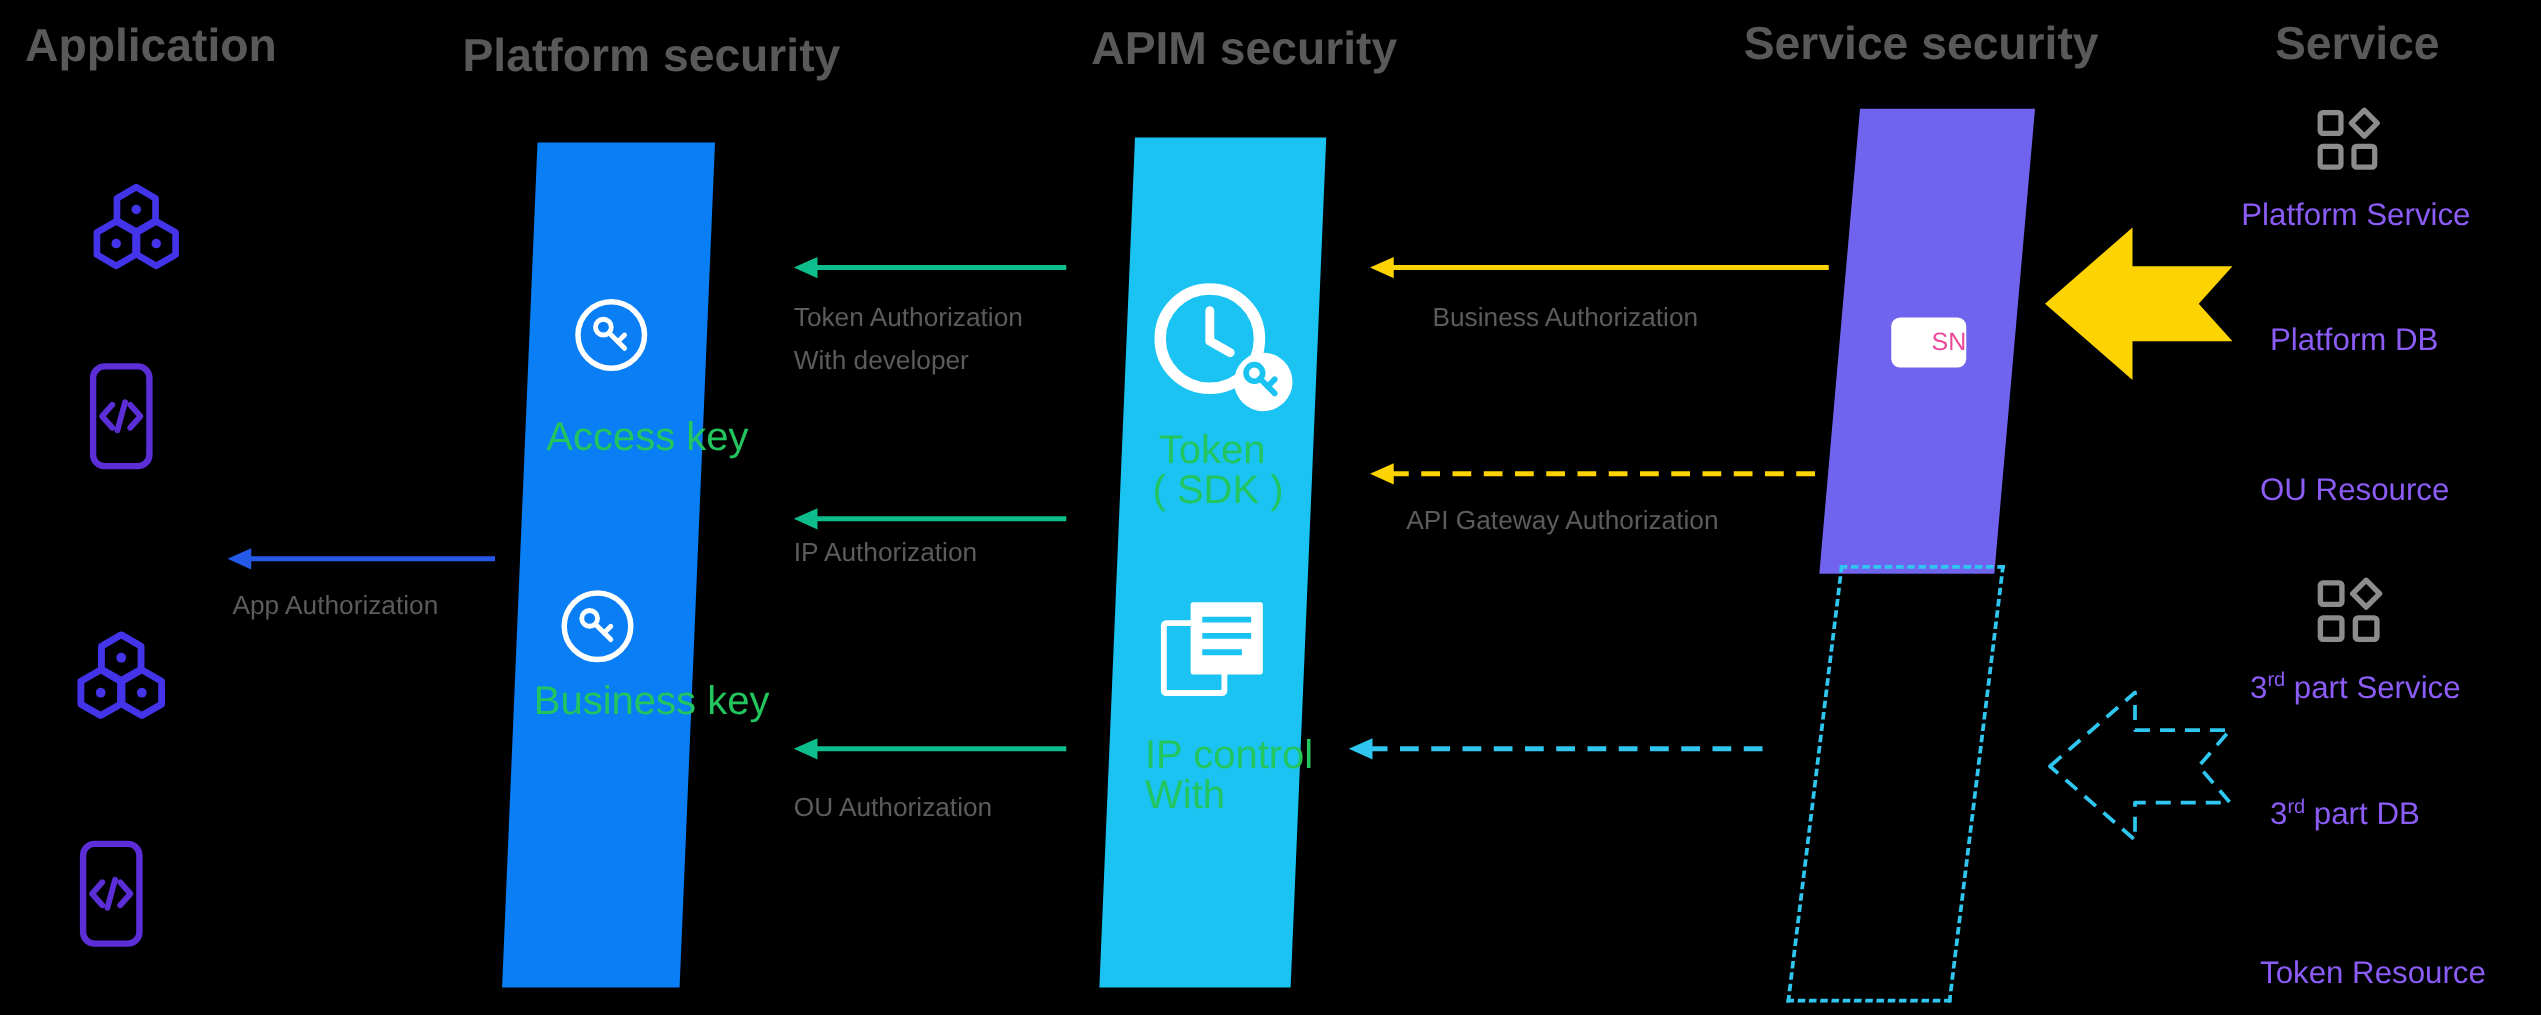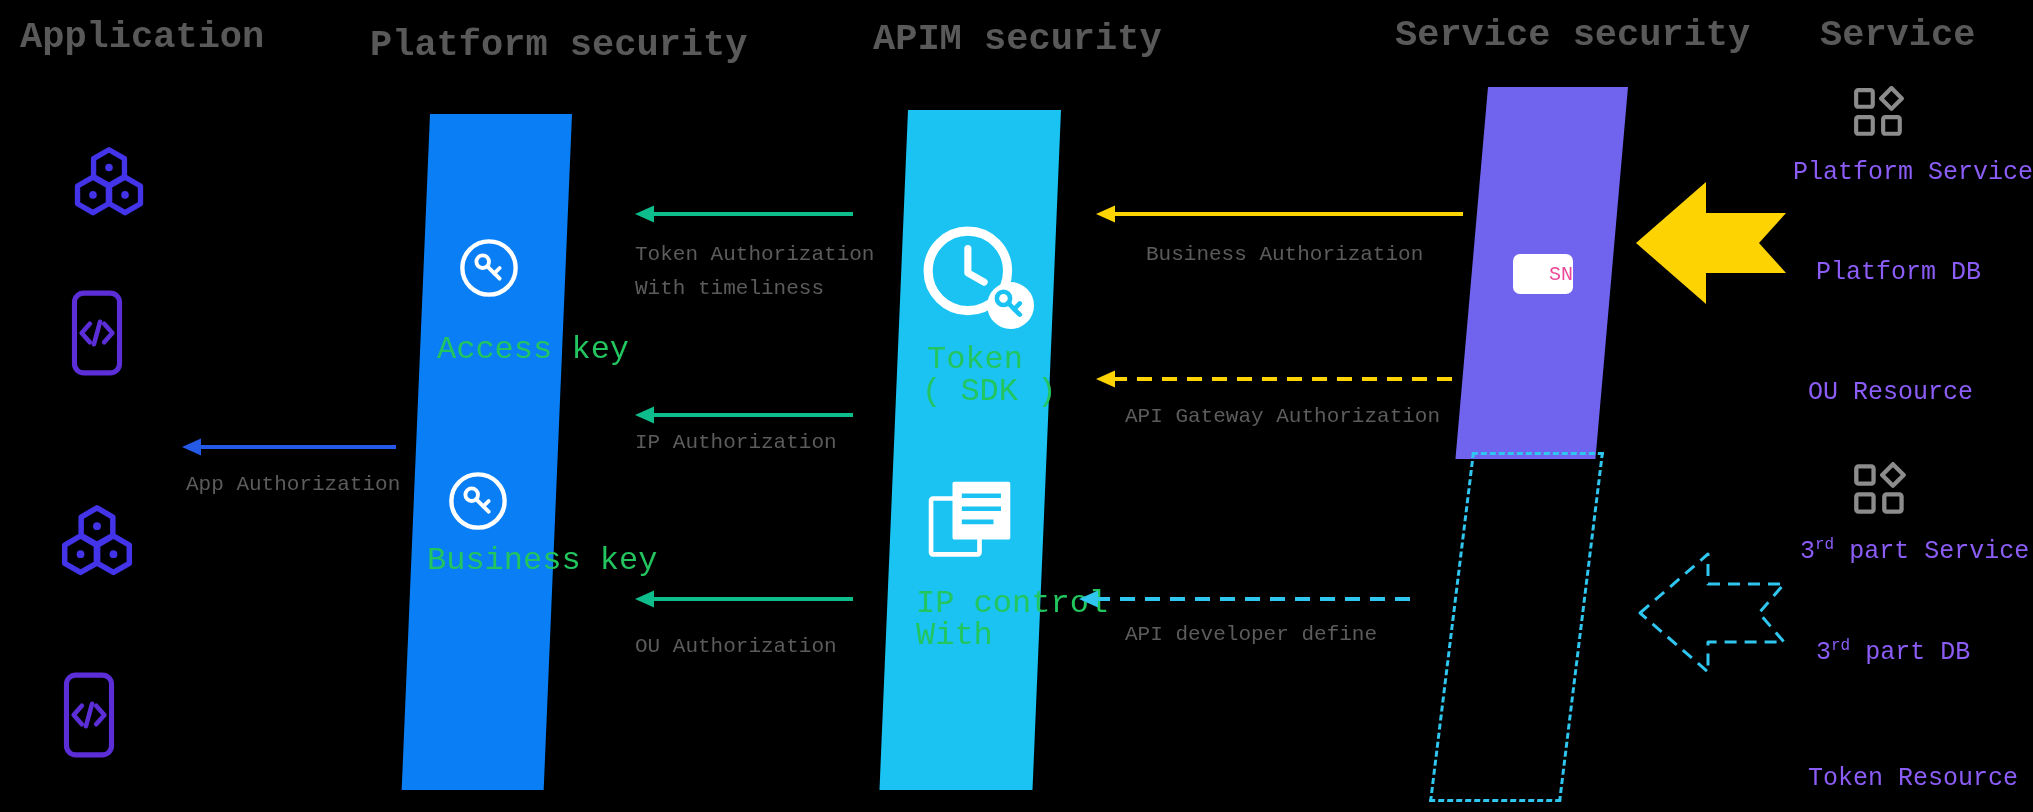--- a/index.html
+++ b/index.html
@@ -1,18 +1,18 @@
 <!DOCTYPE html>
 <html><head>
 <meta charset="utf-8">
 <style>
   html,body { margin:0; padding:0; background:#000; }
   #canvas {
     position:relative; width:2033px; height:812px; background:#000000;
-    font-family:Liberation Mono, monospace; overflow:hidden;
+    font-family:Liberation Sans, sans-serif; overflow:hidden;
   }
   .title { position:absolute; color:#595959; font-size:37px; font-weight:700; white-space:nowrap; }
   .panel { position:absolute; transform-origin:top left; }
   .panel.platform { background:#0a7ff5; transform:skewX(-2.4deg); }
   .panel.apim     { background:#1ac3f2; transform:skewX(-2.4deg); }
   .panel.svc      { background:#7064ee; transform:skewX(-5deg); }
   .panel.dashed   { background:transparent; border:3px dashed #2fc6ef; transform:skewX(-7deg); }
   .harrow { position:absolute; overflow:visible; }
   .harrow line { stroke:currentColor; stroke-width:4; }
   .harrow.dash line { stroke-dasharray:15 10; }
@@ -130,21 +130,21 @@
   <div class="sn-badge">
       <span>SN</span>
     </div>
 
   <svg class="harrow" style="left:635px;top:202px;color:#0dbd8b" width="218" height="24">
     <line x1="16" y1="12" x2="218" y2="12"></line>
       <polygon points="0,12 19,3.5 19,20.5"></polygon>
   </svg>
   <div class="alabel" style="left:635px;top:238px">
     <span style="display:block">Token Authorization</span>
-    <span style="display:block">With timeliness</span>
+    <span style="display:block">With developer</span>
   </div>
 
   <svg class="harrow" style="left:635px;top:403px;color:#0dbd8b" width="218" height="24">
     <line x1="16" y1="12" x2="218" y2="12"></line>
       <polygon points="0,12 19,3.5 19,20.5"></polygon>
   </svg>
   <div class="alabel" style="left:635px;top:426px">IP Authorization</div>
 
   <svg class="harrow" style="left:635px;top:587px;color:#0dbd8b" width="218" height="24">
     <line x1="16" y1="12" x2="218" y2="12"></line>
@@ -167,21 +167,20 @@
   <svg class="harrow dash" style="left:1096px;top:367px;color:#fdd301" width="356" height="24">
     <line x1="16" y1="12" x2="356" y2="12"></line>
       <polygon points="0,12 19,3.5 19,20.5"></polygon>
   </svg>
   <div class="alabel" style="left:1125px;top:400px">API Gateway Authorization</div>
 
   <svg class="harrow dash" style="left:1079px;top:587px;color:#2fc6ef" width="338" height="24">
     <line x1="16" y1="12" x2="338" y2="12"></line>
       <polygon points="0,12 19,3.5 19,20.5"></polygon>
   </svg>
-  <div class="alabel" style="left:1125px;top:618px">API developer define</div>
 
   <svg class="icon" style="left:1636px;top:180px" width="150" height="126" viewBox="0 0 150 126">
     <polygon points="0,63 70,2 70,33 150,33 123,63 150,93 70,93 70,124" fill="#fdd301"></polygon>
   </svg>
 
   <svg class="icon" style="left:1638px;top:550px" width="148" height="126" viewBox="0 0 148 126">
     <polygon points="2,63 70,4 70,34 146,34 121,63 146,92 70,92 70,122" fill="none" stroke="#2fc6ef" stroke-width="3" stroke-dasharray="12 8" stroke-linejoin="round"></polygon>
   </svg>
 
   <svg class="icon" style="left:1852px;top:86px" width="54" height="54" viewBox="0 0 52 52">

